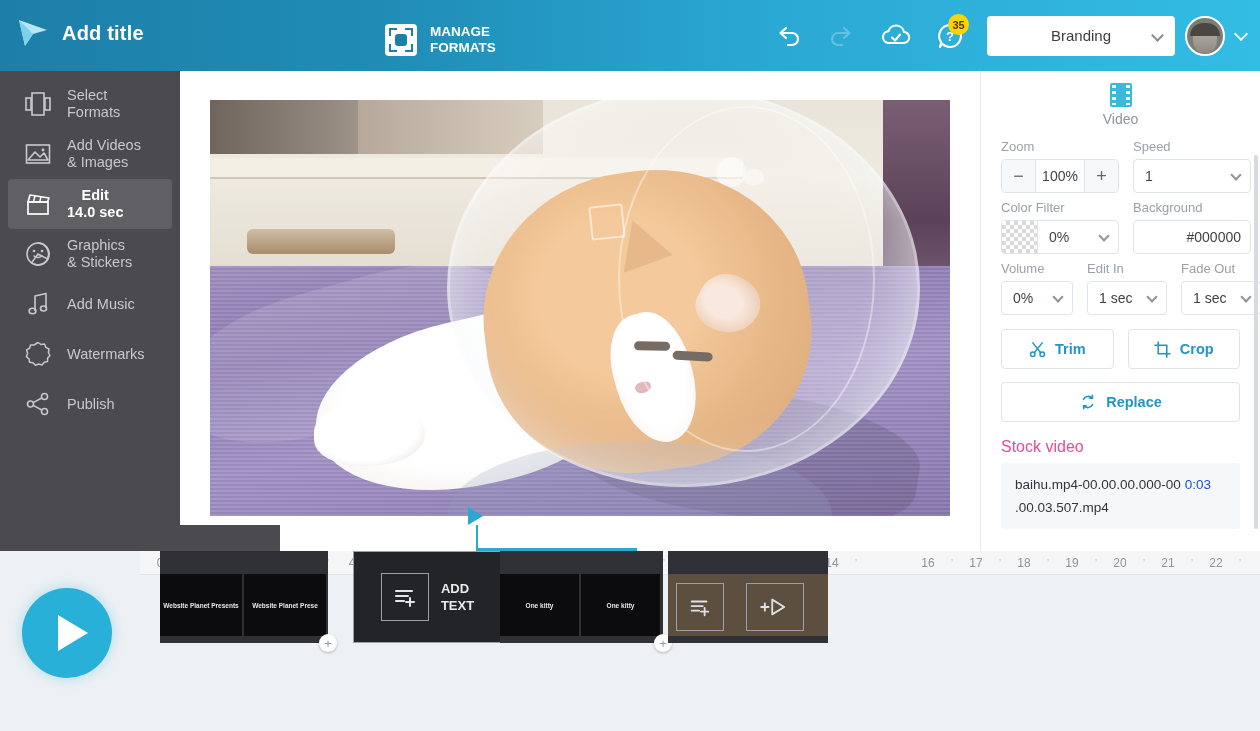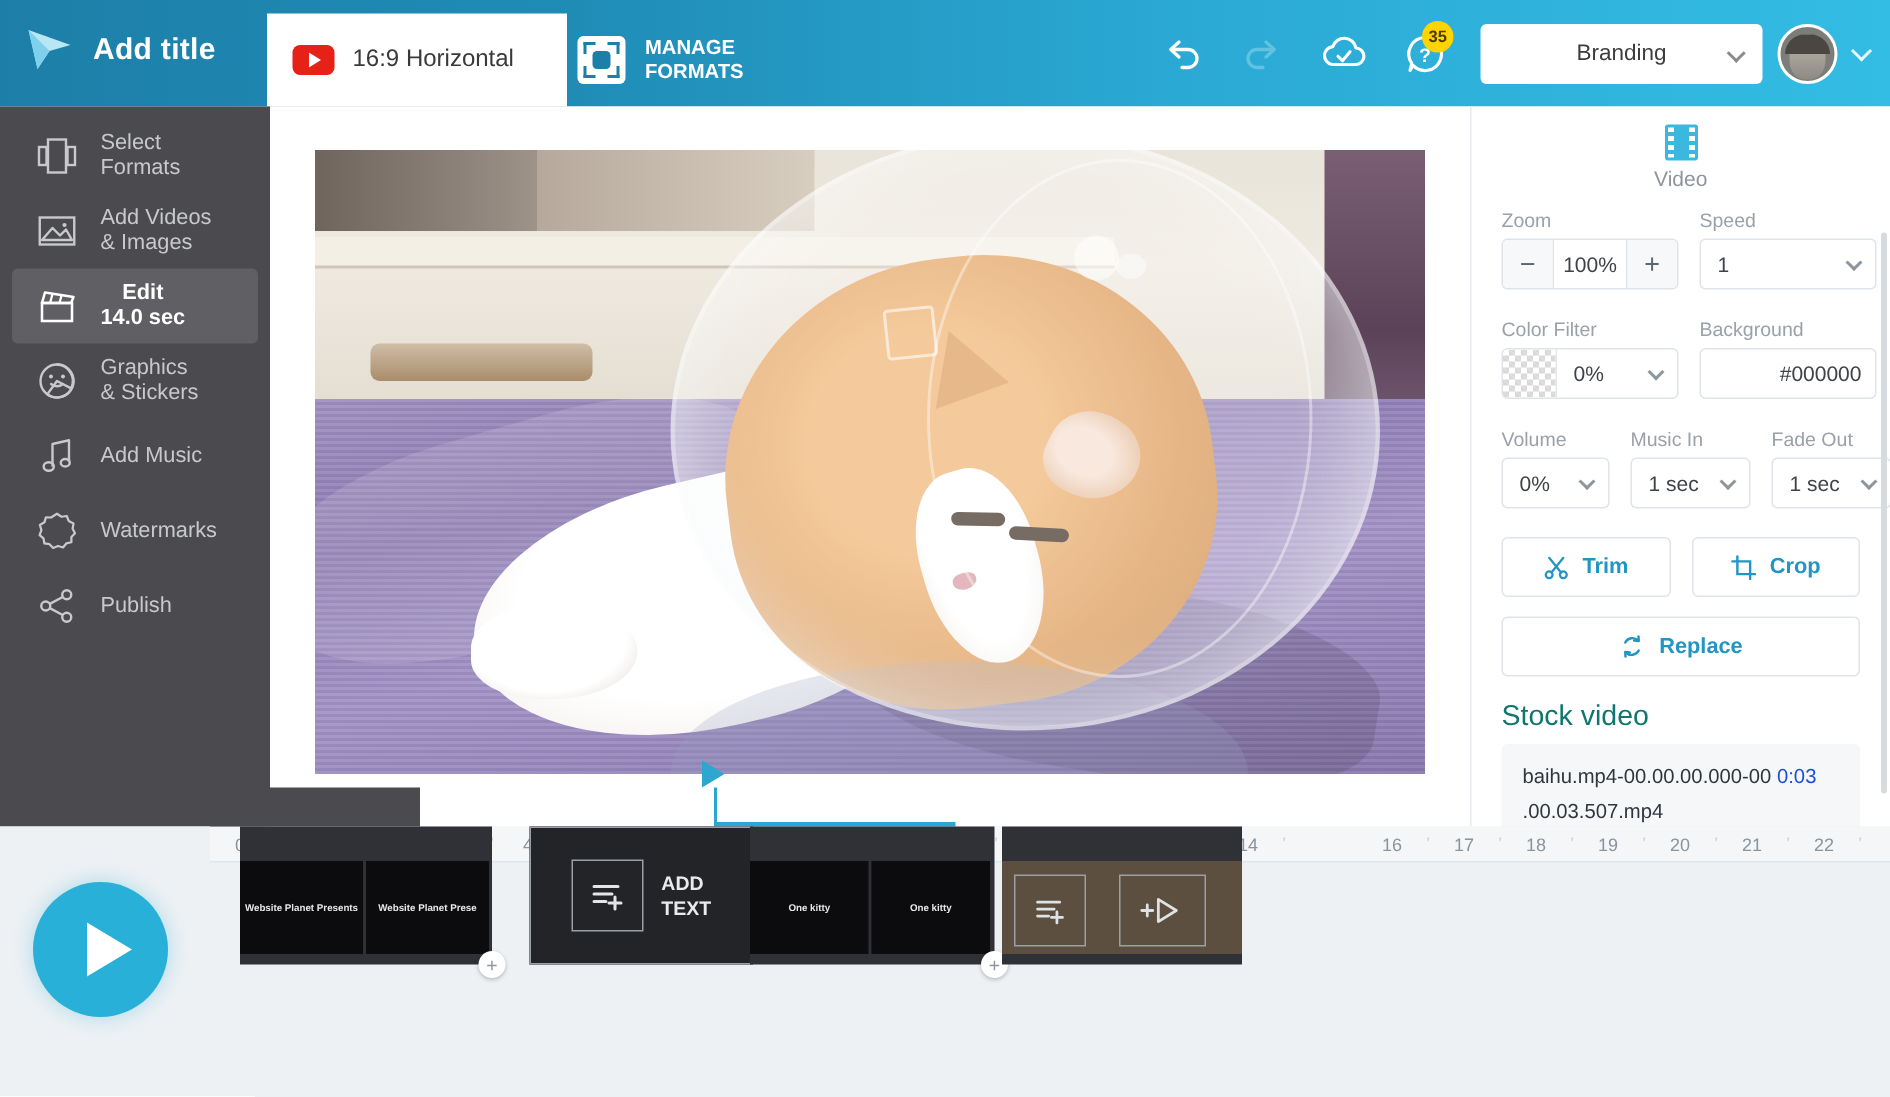--- a/index.html
+++ b/index.html
@@ -238,21 +238,21 @@
     width: 22px; height: 24px; margin: 0 auto; background: #3ab8dd; border-radius: 2px;
     position: relative;
   }
   .film-icon::before, .film-icon::after {
     content: ""; position: absolute; top: 2px; width: 4px; height: 20px;
     background: repeating-linear-gradient(#ffffff 0 3px, #3ab8dd 3px 6px);
   }
   .film-icon::before { left: 2px; } .film-icon::after { right: 2px; }
   .rp-head-label { color: #8d959c; font-size: 14px; margin-top: 4px; }
   .rp-body { padding: 12px 20px 0 20px; }
-  .row { display: flex; gap: 14px; margin-bottom: 19px; }
+  .row { display: flex; gap: 14px; margin-bottom: 7px; }
   .fld { display: flex; flex-direction: column; }
   .fld-label { color: #9aa1a8; font-size: 13px; margin-bottom: 5px; }
   .ctl {
     height: 34px; border: 1px solid #dfe4e9; border-radius: 4px; background: #fff;
     display: flex; align-items: center; font-size: 14px; color: #3e4348;
   }
   .stepper { width: 118px; padding: 0; }
   .stepper .sbtn {
     width: 34px; height: 100%; display: flex; align-items: center; justify-content: center;
     background: #f6f8f9; color: #5d666e; font-size: 18px;
@@ -273,21 +273,21 @@
     background-size: 8px 8px; background-position: 0 0, 4px 4px; background-color: #fff;
   }
   .swatch { width: 38px; height: 100%; border-radius: 3px 0 0 3px; }
   .btn-row { display: flex; gap: 14px; margin-top: 14px; }
   .tbtn {
     flex: 1; height: 40px; border: 1px solid #dfe4e9; border-radius: 4px; background: #fff;
     display: flex; align-items: center; justify-content: center; gap: 9px;
     color: #2196c4; font-size: 14.5px; font-weight: bold;
   }
   .wide { width: 100%; margin-top: 13px; }
-  .stock-label { color: #0f766e; font-size: 19px; margin-top: 16px; }
+  .stock-label { color: #ec4899; font-size: 16px; margin-top: 16px; }
   .stock-box {
     margin-top: 7px; background: #f5f7f9; border-radius: 4px; padding: 10px 14px;
     font-size: 13.5px; color: #30363c; line-height: 23px;
   }
   .stock-dur { color: #1d4ed8; }
   .rp-scroll {
     position: absolute; right: 2px; top: 84px; width: 4px; height: 374px;
     background: #d6dbe0; border-radius: 2px;
   }
 
@@ -358,24 +358,20 @@
     <div class="brand">
       <div class="brand-logo">
         <svg width="34" height="34" viewBox="0 0 34 34">
           <path d="M3 4 L31 14 L17 18 L9 30 Z" fill="#b9e6f5"></path>
           <path d="M3 4 L17 18 L9 30 Z" fill="#7fd0ec"></path>
         </svg>
       </div>
       <div class="brand-title">Add title</div>
     </div>
 
-    <div class="format-tab">
-      <div class="yt-icon"></div>
-      <div class="format-label">16:9 Horizontal</div>
-    </div>
 
     <div class="manage-formats">
       <div class="mf-icon">
         <span class="crn c1"></span>
           <span class="crn c2"></span>
         <span class="crn c3"></span>
           <span class="crn c4"></span>
         <span class="dot"></span>
       </div>
       <div class="mf-text">
@@ -588,21 +584,21 @@
 
       <div class="row">
         <div class="fld">
           <span class="fld-label">Volume</span>
           <div class="ctl sel w72">
             <span>0%</span>
             <span class="chev2"></span>
           </div>
         </div>
         <div class="fld">
-          <span class="fld-label">Music In</span>
+          <span class="fld-label">Edit In</span>
           <div class="ctl sel w80">
             <span>1 sec</span>
             <span class="chev2"></span>
           </div>
         </div>
         <div class="fld">
           <span class="fld-label">Fade Out</span>
           <div class="ctl sel w80">
             <span>1 sec</span>
             <span class="chev2"></span>

